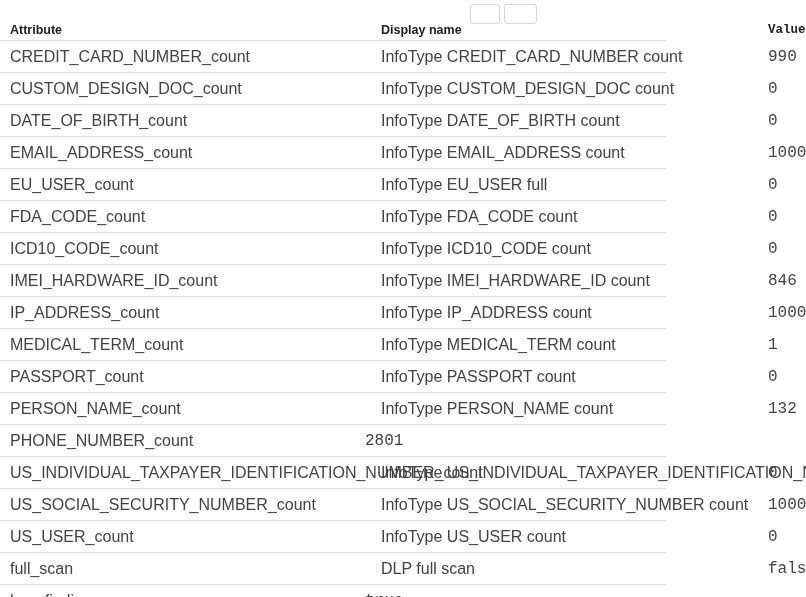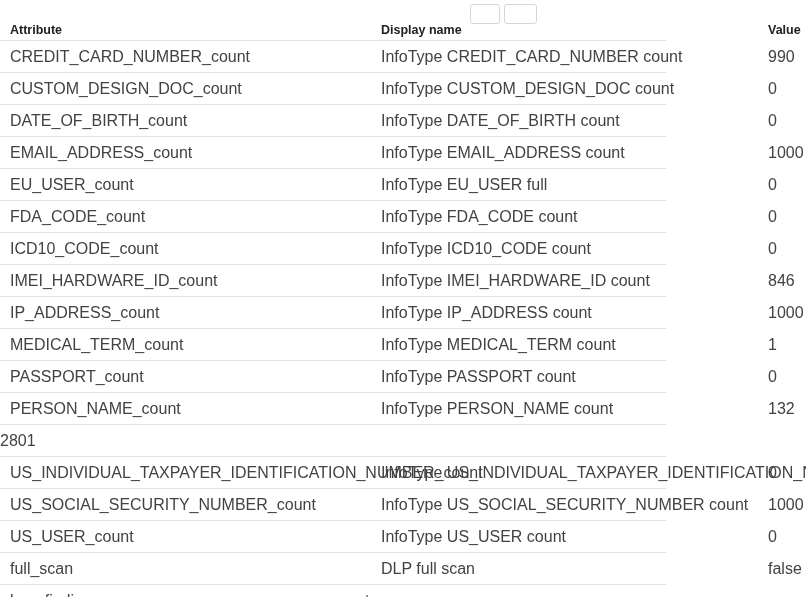--- a/index.html
+++ b/index.html
@@ -43,21 +43,21 @@
     height: 32px;
     border-bottom: 1px solid #e0e0e0;
     font-size: 16px;
     color: #424242;
   }
   .t-body .t-row:last-child { border-bottom: none; }
 
   .cell { white-space: nowrap; overflow: visible; }
   .cell.c1 { padding-left: 10px; }
   .cell.c2 { padding-left: 16px; }
-  .cell.c3 { padding-left: 0; }
+  .cell.c3 { padding-left: 0; font-family: Liberation Mono, monospace; }
 </style>
 </head>
 <body>
 
 <div class="page">
 
   <button class="clipped-btn b1" aria-label="toolbar button (clipped)"></button>
   <button class="clipped-btn b2" aria-label="toolbar button (clipped)"></button>
 
   <div class="attr-table">
@@ -133,20 +133,21 @@
     <div class="cell c3">0</div>
   </div>
 
   <div class="t-row">
     <div class="cell c1">PERSON_NAME_count</div>
     <div class="cell c2">InfoType PERSON_NAME count</div>
     <div class="cell c3">132</div>
   </div>
 
   <div class="t-row">
+    <div class="cell c1">PHONE_NUMBER_count</div>
     <div class="cell c3">2801</div>
   </div>
 
   <div class="t-row">
     <div class="cell c1">US_INDIVIDUAL_TAXPAYER_IDENTIFICATION_NUMBER_count</div>
     <div class="cell c2">InfoType US_INDIVIDUAL_TAXPAYER_IDENTIFICATION_NUMBER count</div>
     <div class="cell c3">0</div>
   </div>
 
   <div class="t-row">

